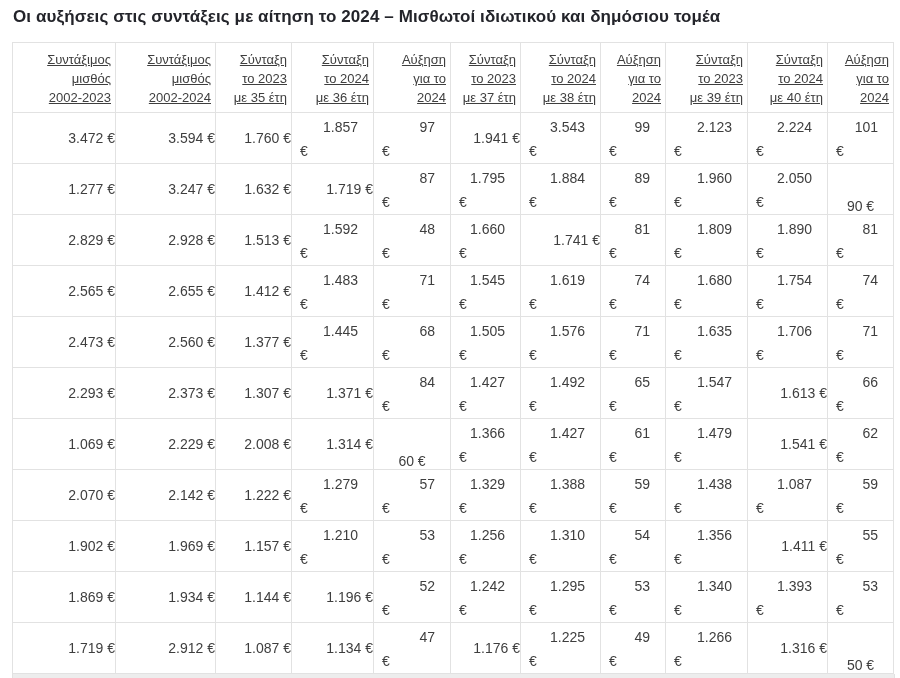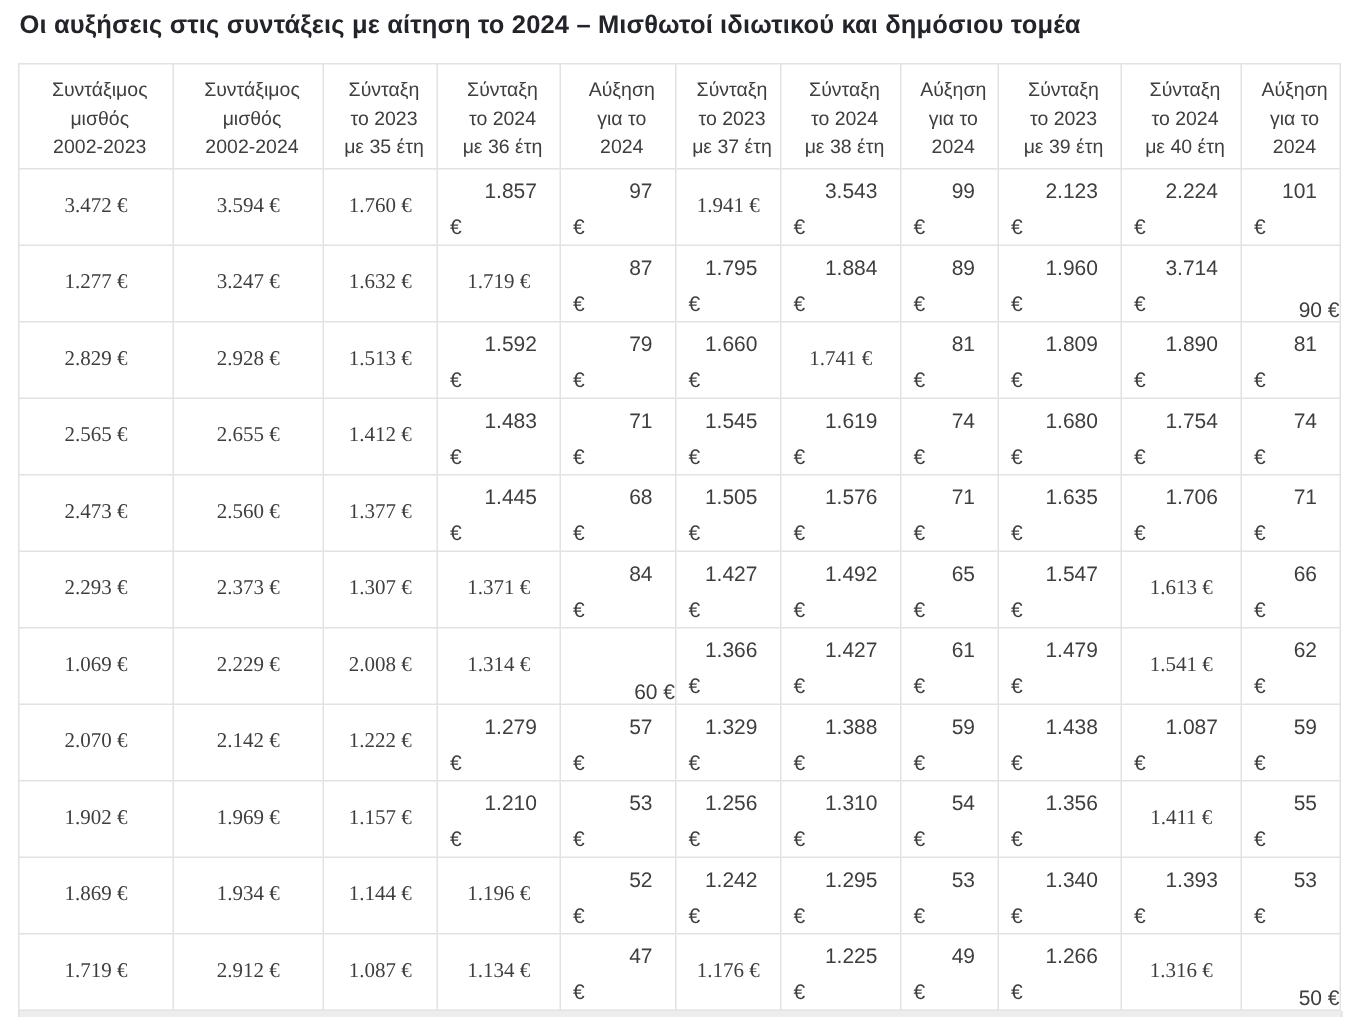--- a/index.html
+++ b/index.html
@@ -35,36 +35,37 @@
   table.pension td {
     border: 1px solid #e2e2e2;
     color: #3e3e3e;
     font-weight: 400;
     box-sizing: border-box;
     overflow: hidden;
   }
   table.pension th {
     height: 70px;
     font-size: 13px;
-    text-align: center;
+    text-align: right;
     vertical-align: top;
     padding: 8px 4px 0 9px;
     line-height: 1.46;
     white-space: pre-line;
+    text-decoration: underline;
   }
   table.pension td {
     height: 51px;
     font-size: 14px;
     padding: 0;
   }
-  td.c { text-align: center; vertical-align: middle; font-family: Liberation Serif, serif; }
+  td.c { text-align: right; vertical-align: middle; }
   td.w { vertical-align: top; }
   td.w .num { display: block; text-align: right; margin: 6px 15px 0 0; line-height: 16px; }
   td.w .eur { display: block; text-align: left;  margin: 8px 0 0 8px;  line-height: 16px; }
-  td.b { vertical-align: bottom; text-align: right; padding: 0 0 9px 11px; }
+  td.b { vertical-align: bottom; text-align: center; padding: 0 0 9px 11px; }
   .next-row-sliver {
     position: absolute;
     left: 12px;
     top: 674px;
     width: 881px;
     height: 4px;
     background: #ededed;
     border-left: 1px solid #e2e2e2;
     border-right: 1px solid #e2e2e2;
   }
@@ -180,35 +181,35 @@
           </td>
           <td class="w">
             <span class="num">89</span>
             <span class="eur">€</span>
           </td>
           <td class="w">
             <span class="num">1.960</span>
             <span class="eur">€</span>
           </td>
           <td class="w">
-            <span class="num">3.714</span>
+            <span class="num">2.050</span>
             <span class="eur">€</span>
           </td>
           <td class="b">90 €</td>
         </tr>
         <tr>
           <td class="c">2.829 €</td>
           <td class="c">2.928 €</td>
           <td class="c">1.513 €</td>
           <td class="w">
             <span class="num">1.592</span>
             <span class="eur">€</span>
           </td>
           <td class="w">
-            <span class="num">79</span>
+            <span class="num">48</span>
             <span class="eur">€</span>
           </td>
           <td class="w">
             <span class="num">1.660</span>
             <span class="eur">€</span>
           </td>
           <td class="c">1.741 €</td>
           <td class="w">
             <span class="num">81</span>
             <span class="eur">€</span>

